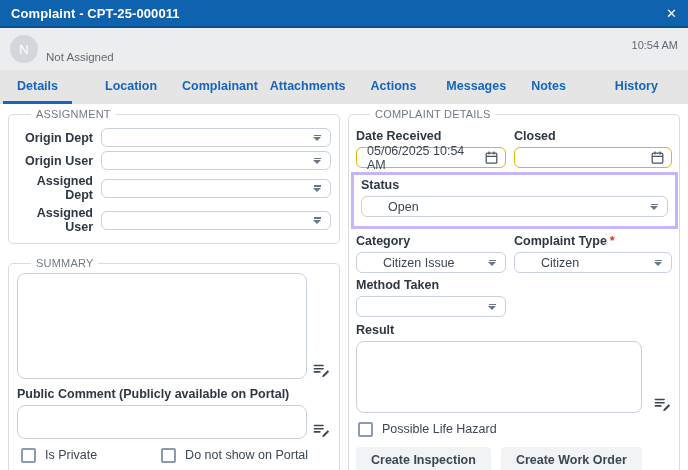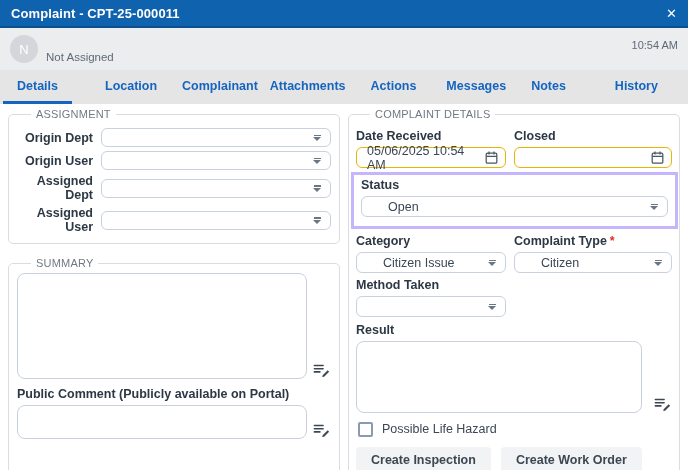--- a/index.html
+++ b/index.html
@@ -205,20 +205,30 @@
         <div class="ta-row">
           <div class="textarea" style="height:34px;"></div>
           <span class="edit-ic">
             <svg viewBox="0 0 24 24" width="19" height="19">
               <path d="M3 7h11M3 11h11M3 15h7" stroke="#3c4753" stroke-width="2" fill="none" stroke-linecap="round"></path>
               <path d="M13.5 19.2l6.3-6.3 1.8 1.8-6.3 6.3-2.4.6.6-2.4z" fill="#3c4753"></path>
             </svg>
           </span>
         </div>
 
+        <div class="checks-row">
+          <span class="check">
+            <span class="box"></span>
+            <span>Is Private</span>
+          </span>
+          <span class="check">
+            <span class="box"></span>
+            <span>Do not show on Portal</span>
+          </span>
+        </div>
       </fieldset>
     </div>
 
     <div class="col-right">
       <fieldset style="flex:1 1 auto; padding:4px 7px 9px 7px;">
         <legend>COMPLAINT DETAILS</legend>
 
         <div class="grid2">
           <div>
             <div class="flabel">Date Received</div>

